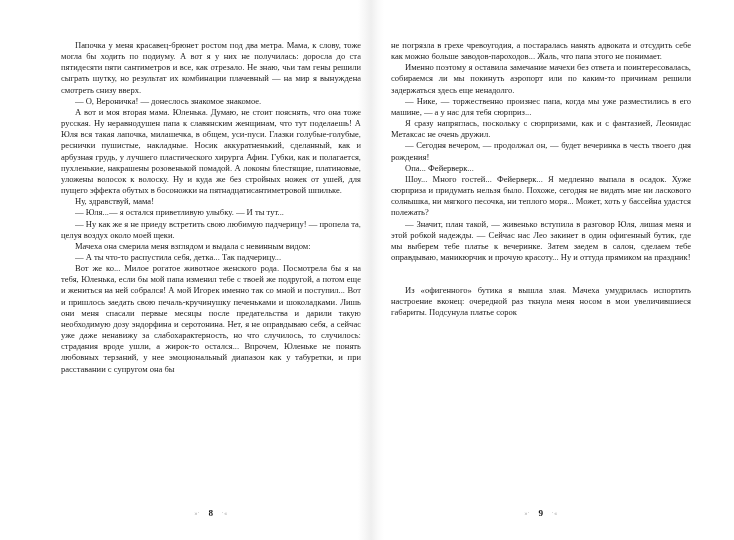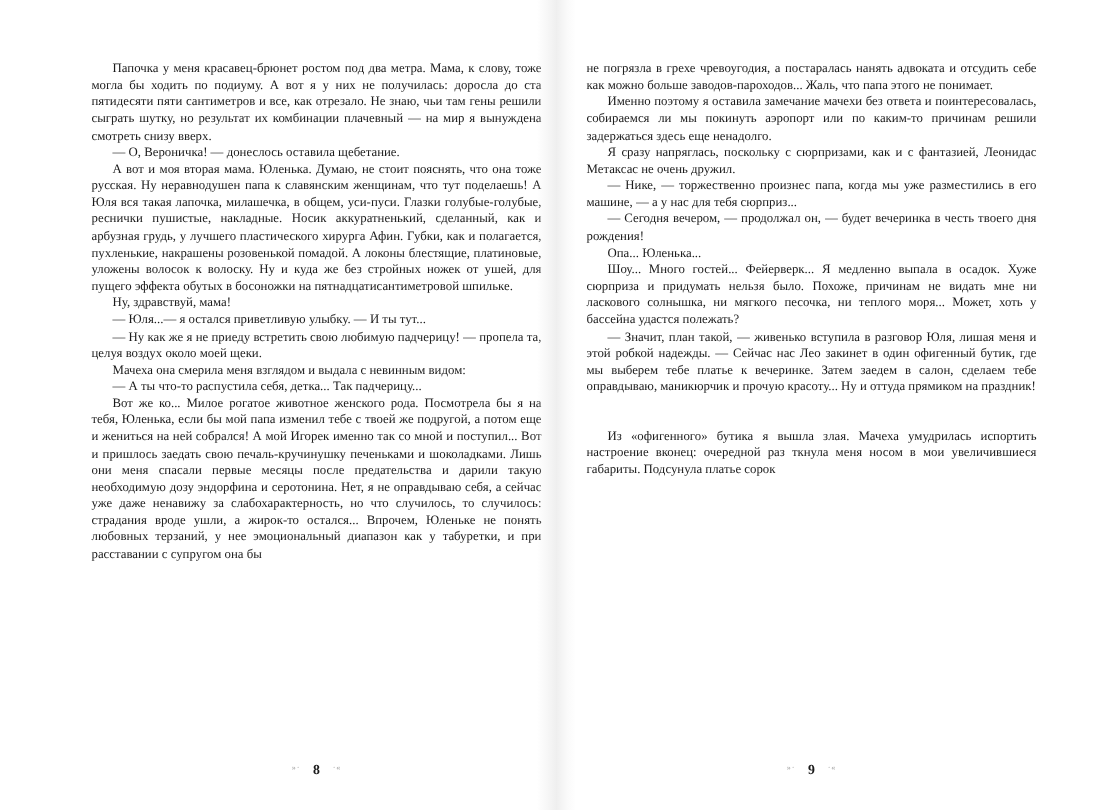--- a/index.html
+++ b/index.html
@@ -114,21 +114,21 @@
   }
 </style>
 </head>
 <body>
 
 <div class="spread">
 
   <div class="page page-left">
     <div class="page-body" id="left-body">
         <p>Папочка у меня красавец-брюнет ростом под два метра. Мама, к слову, тоже могла бы ходить по подиуму. А вот я у них не получилась: доросла до ста пятидесяти пяти сантиметров и все, как отрезало. Не знаю, чьи там гены решили сыграть шутку, но результат их комбинации плачевный — на мир я вынуждена смотреть снизу вверх.</p>
-        <p>— О, Вероничка! — донеслось оставила щебетание.</p>
+        <p>— О, Вероничка! — донеслось знакомое знакомое.</p>
         <p>А вот и моя вторая мама. Юленька. Думаю, не стоит пояснять, что она тоже русская. Ну неравнодушен папа к славянским женщинам, что тут поделаешь! А Юля вся такая лапочка, милашечка, в общем, уси-пуси. Глазки голубые-голубые, реснички пушистые, накладные. Носик аккуратненький, сделанный, как и арбузная грудь, у лучшего пластического хирурга Афин. Губки, как и полагается, пухленькие, накрашены розовенькой помадой. А локоны блестящие, платиновые, уложены волосок к волоску. Ну и куда же без стройных ножек от ушей, для пущего эффекта обутых в босоножки на пятнадцатисантиметровой шпильке.</p>
         <p>Ну, здравствуй, мама!</p>
         <p>— Юля...— я остался приветливую улыбку. — И ты тут...</p>
         <p>— Ну как же я не приеду встретить свою любимую падчерицу! — пропела та, целуя воздух около моей щеки.</p>
         <p>Мачеха она смерила меня взглядом и выдала с невинным видом:</p>
         <p>— А ты что-то распустила себя, детка... Так падчерицу...</p>
         <p>Вот же ко... Милое рогатое животное женского рода. Посмотрела бы я на тебя, Юленька, если бы мой папа изменил тебе с твоей же подругой, а потом еще и жениться на ней собрался! А мой Игорек именно так со мной и поступил... Вот и пришлось заедать свою печаль-кручинушку печеньками и шоколадками. Лишь они меня спасали первые месяцы после предательства и дарили такую необходимую дозу эндорфина и серотонина. Нет, я не оправдываю себя, а сейчас уже даже ненавижу за слабохарактерность, но что случилось, то случилось: страдания вроде ушли, а жирок-то остался... Впрочем, Юленьке не понять любовных терзаний, у нее эмоциональный диапазон как у табуретки, и при расставании с супругом она бы</p>
       </div>
     <div class="folio">
       <span class="orn orn-left">»·</span>
@@ -136,25 +136,25 @@
       <span class="orn orn-right">·«</span>
     </div>
   </div>
 
   <div class="gutter"></div>
 
   <div class="page page-right">
     <div class="page-body" id="right-body">
         <p class="no-indent">не погрязла в грехе чревоугодия, а постаралась нанять адвоката и отсудить себе как можно больше заводов-пароходов... Жаль, что папа этого не понимает.</p>
         <p>Именно поэтому я оставила замечание мачехи без ответа и поинтересовалась, собираемся ли мы покинуть аэропорт или по каким-то причинам решили задержаться здесь еще ненадолго.</p>
+        <p>— Нике, — торжественно произнес папа, когда мы уже разместились в его машине, — а у нас для тебя сюрприз...</p>
         <p>Я сразу напряглась, поскольку с сюрпризами, как и с фантазией, Леонидас Метаксас не очень дружил.</p>
-        <p>— Нике, — торжественно произнес папа, когда мы уже разместились в его машине, — а у нас для тебя сюрприз...</p>
         <p>— Сегодня вечером, — продолжал он, — будет вечеринка в честь твоего дня рождения!</p>
-        <p>Опа... Юленька...</p>
-        <p>Шоу... Много гостей... Фейерверк... Я медленно выпала в осадок. Хуже сюрприза и придумать нельзя было. Похоже, причинам не видать мне ни ласкового солнышка, ни мягкого песочка, ни теплого моря... Может, хоть у бассейна удастся полежать?</p>
+        <p>Опа... Фейерверк...</p>
+        <p>Шоу... Много гостей... Фейерверк... Я медленно выпала в осадок. Хуже сюрприза и придумать нельзя было. Похоже, сегодня не видать мне ни ласкового солнышка, ни мягкого песочка, ни теплого моря... Может, хоть у бассейна удастся полежать?</p>
         <p>— Значит, план такой, — живенько вступила в разговор Юля, лишая меня и этой робкой надежды. — Сейчас нас Лео закинет в один офигенный бутик, где мы выберем тебе платье к вечеринке. Затем заедем в салон, сделаем тебе оправдываю, маникюрчик и прочую красоту... Ну и оттуда прямиком на праздник!</p>
         <div class="section-gap"></div>
         <p>Из «офигенного» бутика я вышла злая. Мачеха умудрилась испортить настроение вконец: очередной раз ткнула меня носом в мои увеличившиеся габариты. Подсунула платье сорок</p>
       </div>
     <div class="folio">
       <span class="orn orn-left">»·</span>
       <span class="num">9</span>
       <span class="orn orn-right">·«</span>
     </div>
   </div>

